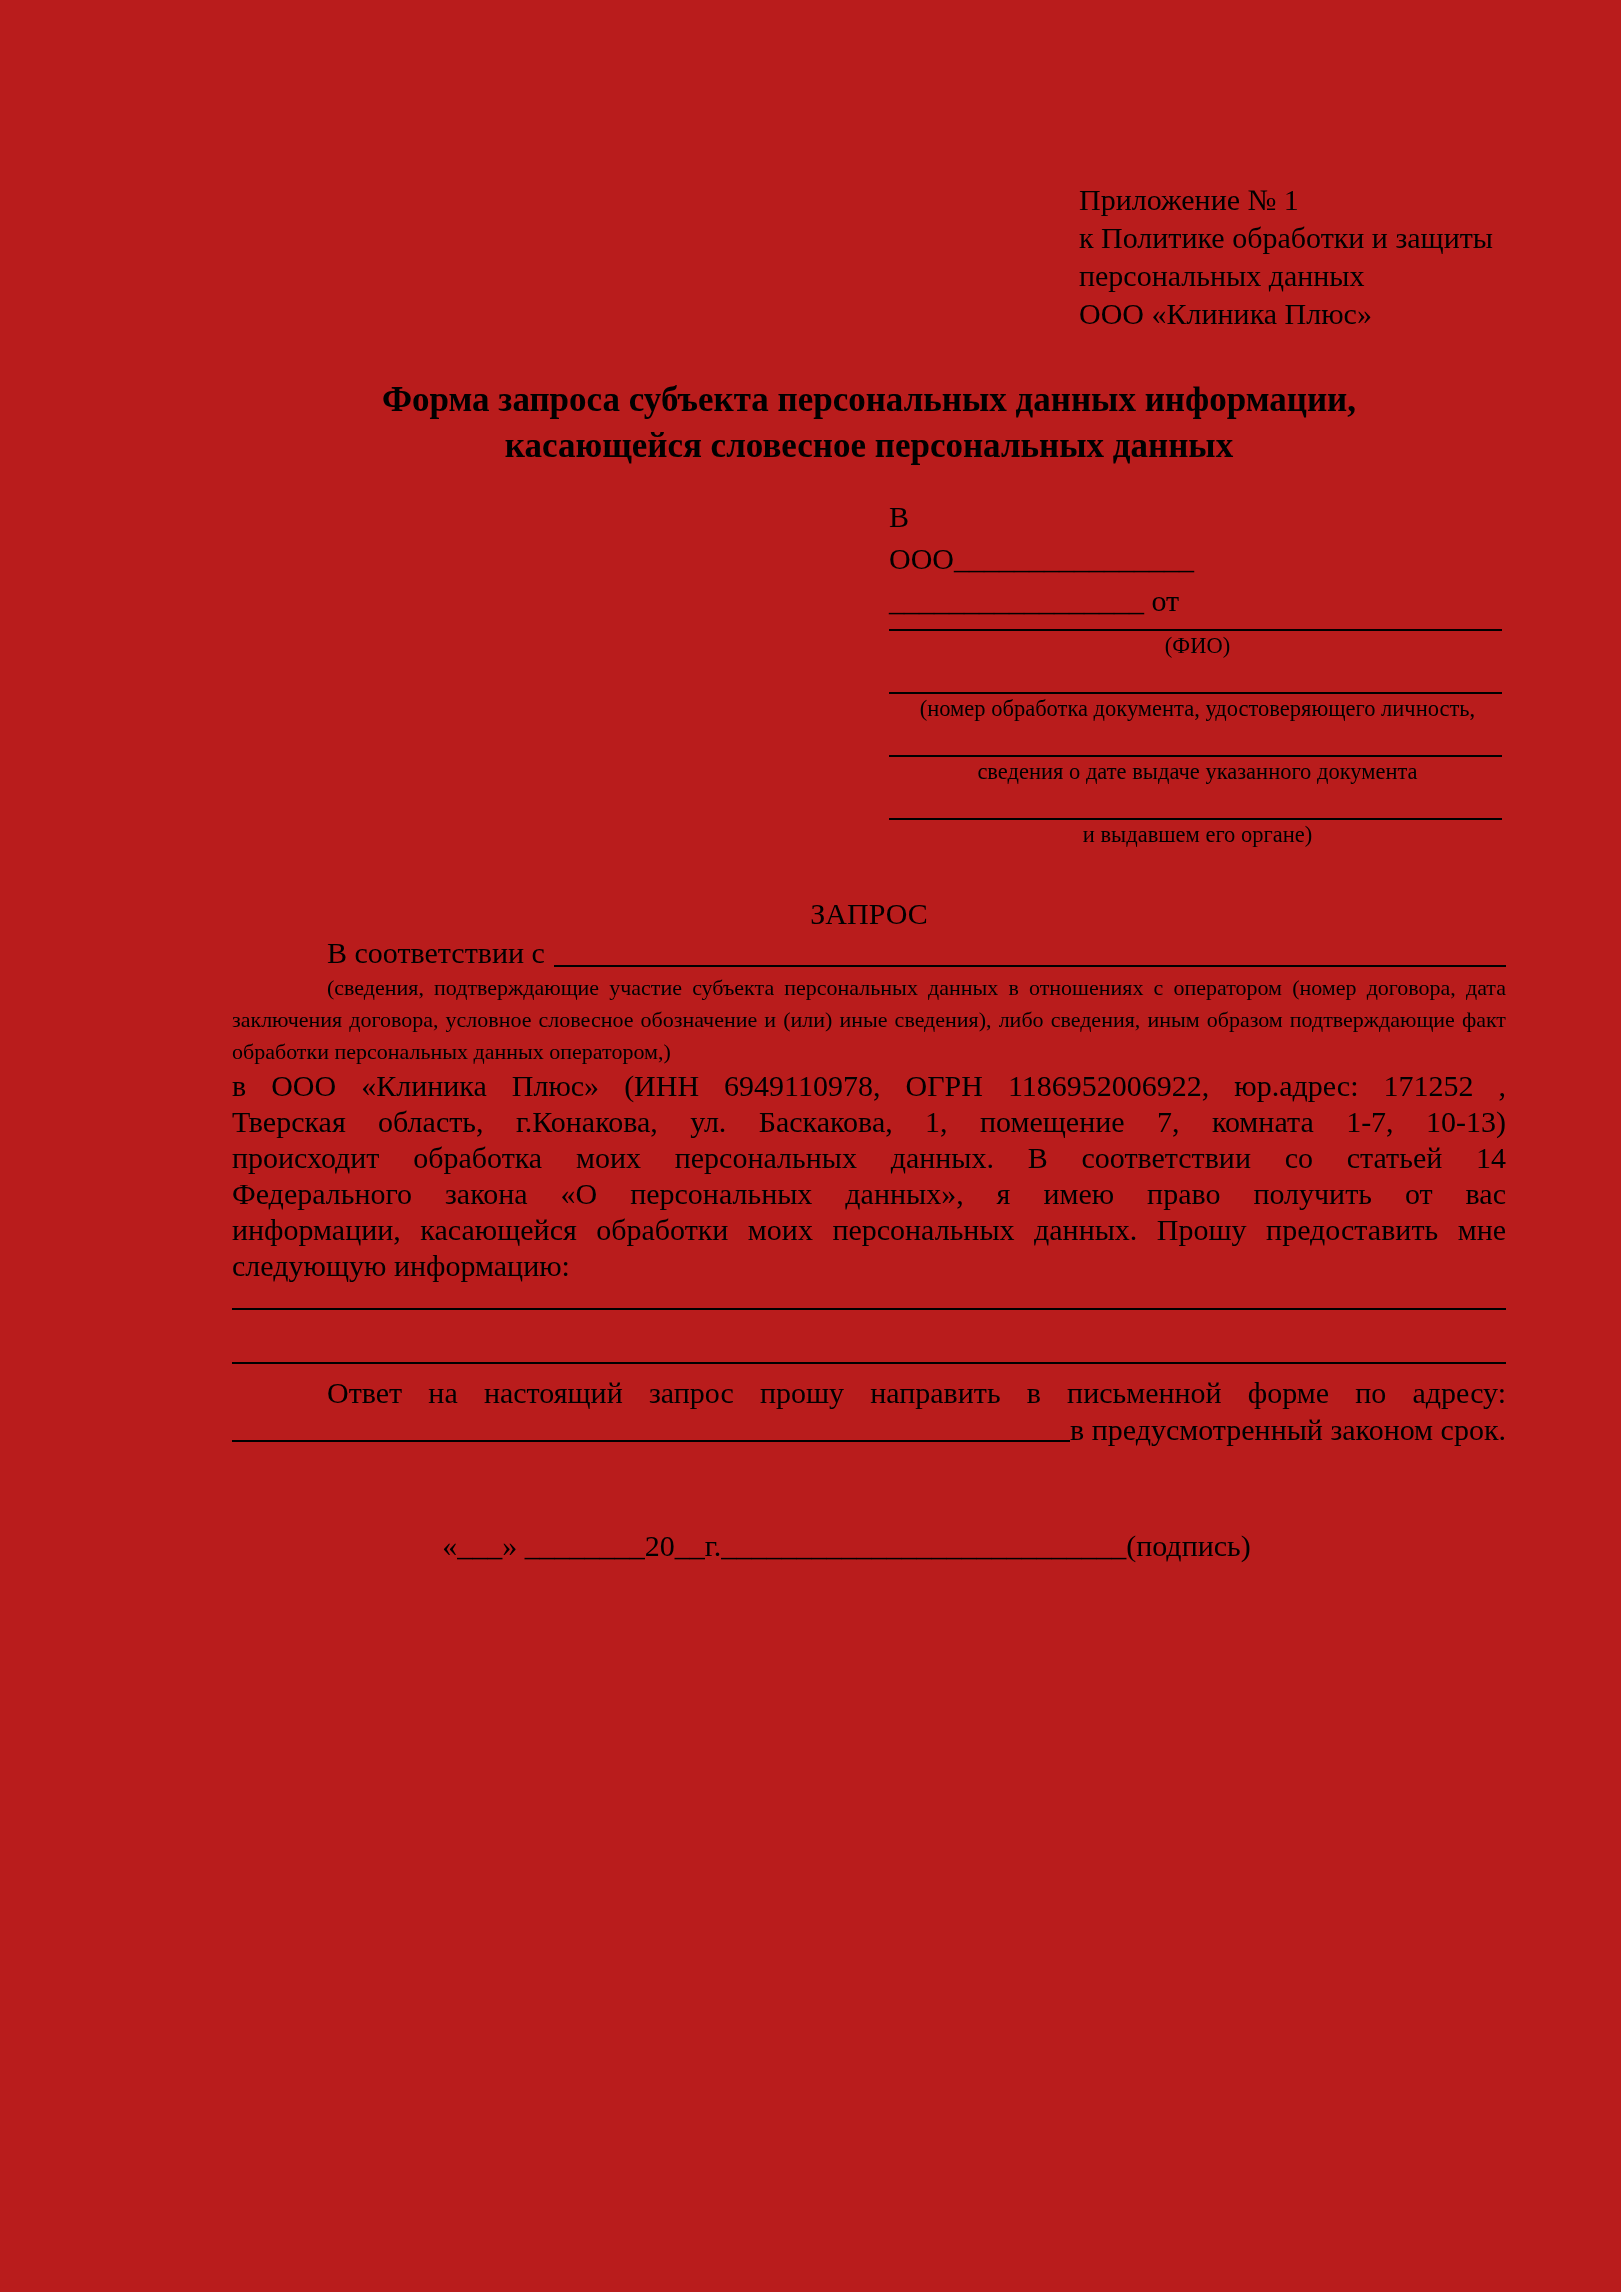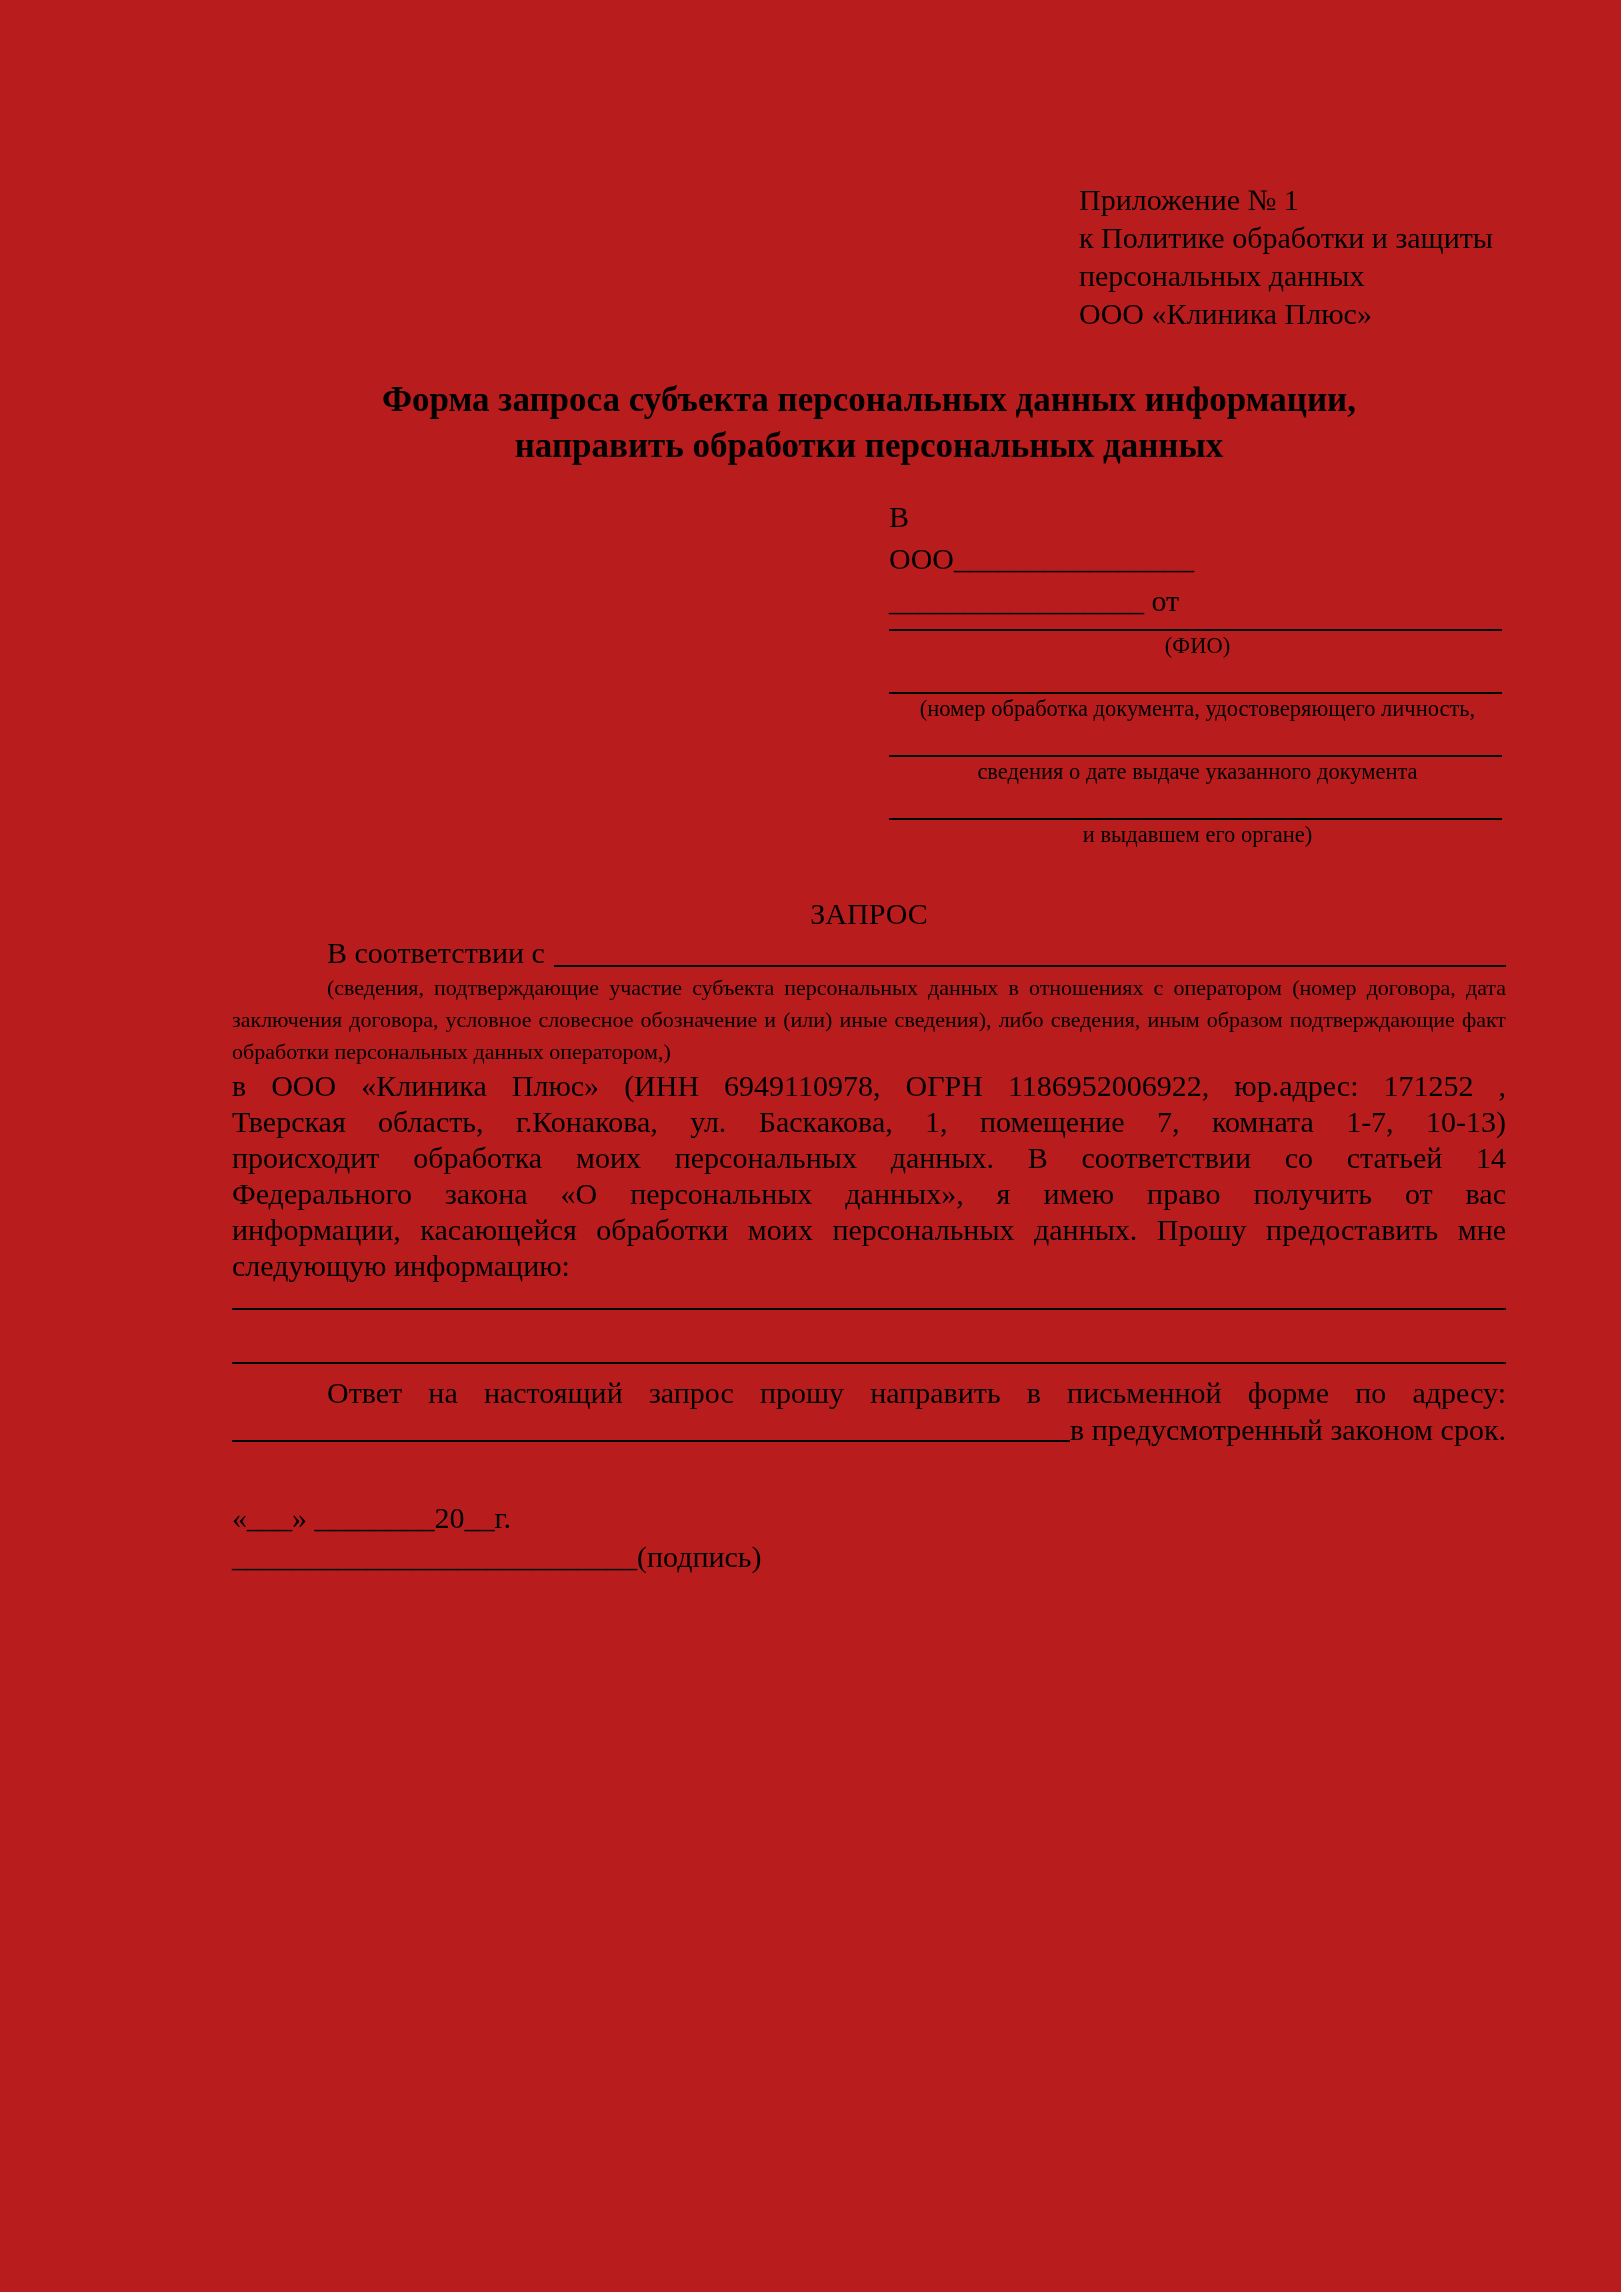--- a/index.html
+++ b/index.html
@@ -84,42 +84,41 @@
     white-space: nowrap;
   }
   .reply-2 .lead {
     flex: 1;
     border-bottom: 2.9px solid #000;
     margin-bottom: 5.9px;
   }
   .footer-row {
     display: flex;
     justify-content: center;
-    margin-top: 50px;
+    margin-top: 78px;
     line-height: 39px;
     white-space: nowrap;
-    flex-direction: column;
   }
   .sig-group { padding-right: 45px; }
 </style>
 </head>
 <body>
 
 <div class="page">
 
   <div class="appendix">
     <div>Приложение № 1</div>
     <div>к Политике обработки и защиты</div>
     <div>персональных данных</div>
     <div>ООО «Клиника Плюс»</div>
   </div>
 
   <div class="doc-title">
     <div>Форма запроса субъекта персональных данных информации,</div>
-    <div>направить обработки персональных данных</div>
+    <div>касающейся словесное персональных данных</div>
   </div>
 
   <div class="addressee">
     <div>В</div>
     <div>ООО________________</div>
     <div>_________________ от</div>
     <div class="field first"></div>
     <div class="cap">(ФИО)</div>
     <div class="field tall"></div>
     <div class="cap">(номер обработка документа, удостоверяющего личность,</div>

